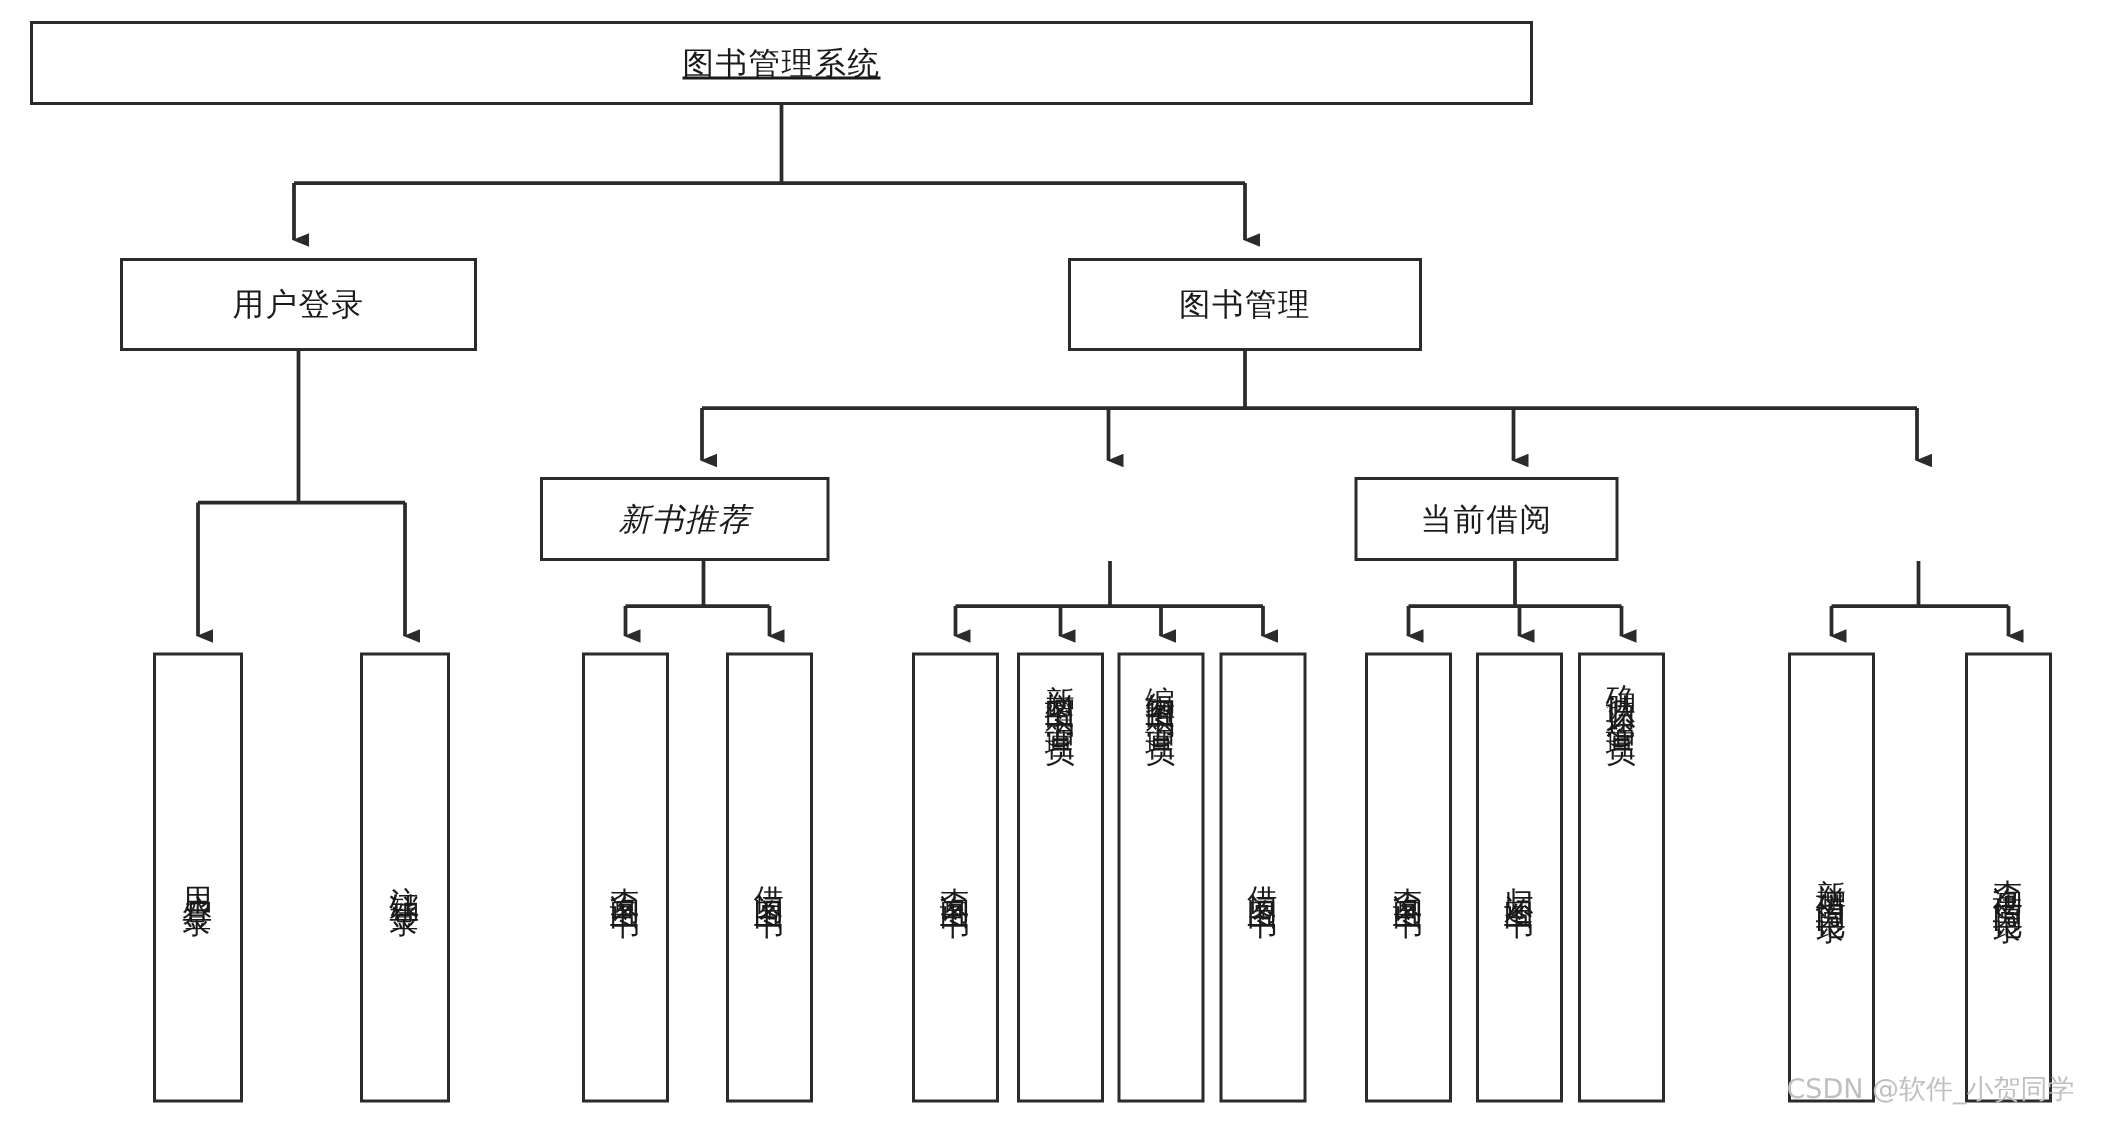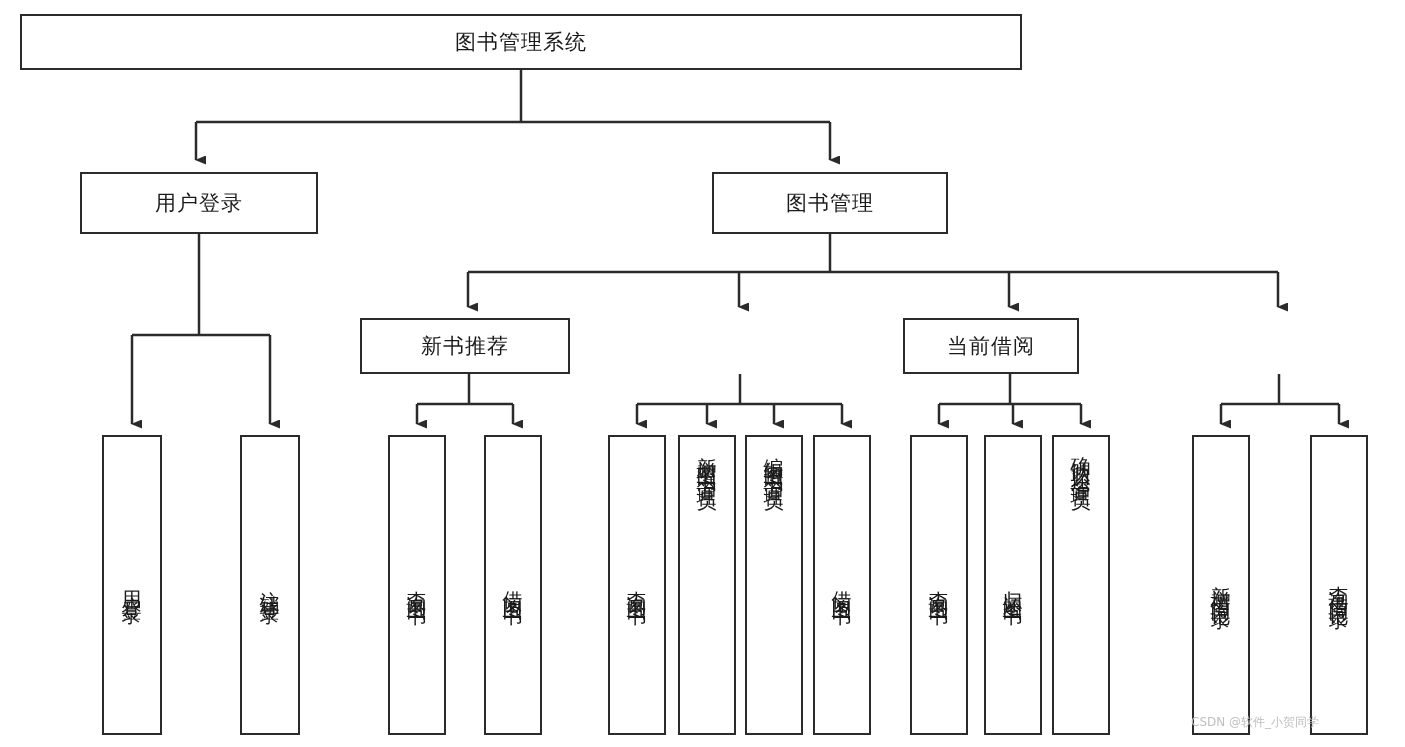--- a/index.html
+++ b/index.html
@@ -61,21 +61,21 @@
     align-items: center;
   }
   .leaf.top-v {
     align-items: flex-start;
     padding-top: 4px;
   }
   #watermark {
     position: absolute;
     left: 1191px;
     top: 714px;
-    font-size: 12px;
+    font-size: 18px;
     color: #bfbfbf;
     white-space: nowrap;
     font-family: "DejaVu Sans", "Liberation Sans", sans-serif;
   }
 </style>
 </head>
 <body>
 
 <div id="canvas">
 
@@ -122,32 +122,32 @@
       <path d="M1013,404 L1013,424" marker-end="url(#arrow)"></path>
       <path d="M1081,404 L1081,424" marker-end="url(#arrow)"></path>
 
       <path d="M1279,374 L1279,404"></path>
       <path d="M1221,404 L1339,404"></path>
       <path d="M1221,404 L1221,424" marker-end="url(#arrow)"></path>
       <path d="M1339,404 L1339,424" marker-end="url(#arrow)"></path>
     </g>
   </svg>
 
-  <div class="node horiz" style="left:20px; top:14px; width:1002px; height:56px;">
+  <div class="node horiz" style="left:20px; top:14px; width:1002px; height:56px;text-decoration:underline;">
     <span>图书管理系统</span>
   </div>
 
   <div class="node horiz" style="left:80px; top:172px; width:238px; height:62px;">
     <span>用户登录</span>
   </div>
   <div class="node horiz" style="left:712px; top:172px; width:236px; height:62px;">
     <span>图书管理</span>
   </div>
 
-  <div class="node horiz" style="left:360px; top:318px; width:210px; height:56px;">
+  <div class="node horiz" style="left:360px; top:318px; width:193px; height:56px;font-style:italic;">
     <span>新书推荐</span>
   </div>
   <div class="node horiz" style="left:903px; top:318px; width:176px; height:56px;">
     <span>当前借阅</span>
   </div>
 
   <div class="leaf center-v" style="left:102px; top:435px; width:60px; height:300px;">
     <span class="vtext">用户登录</span>
   </div>
   <div class="leaf center-v" style="left:240px; top:435px; width:60px; height:300px;">

